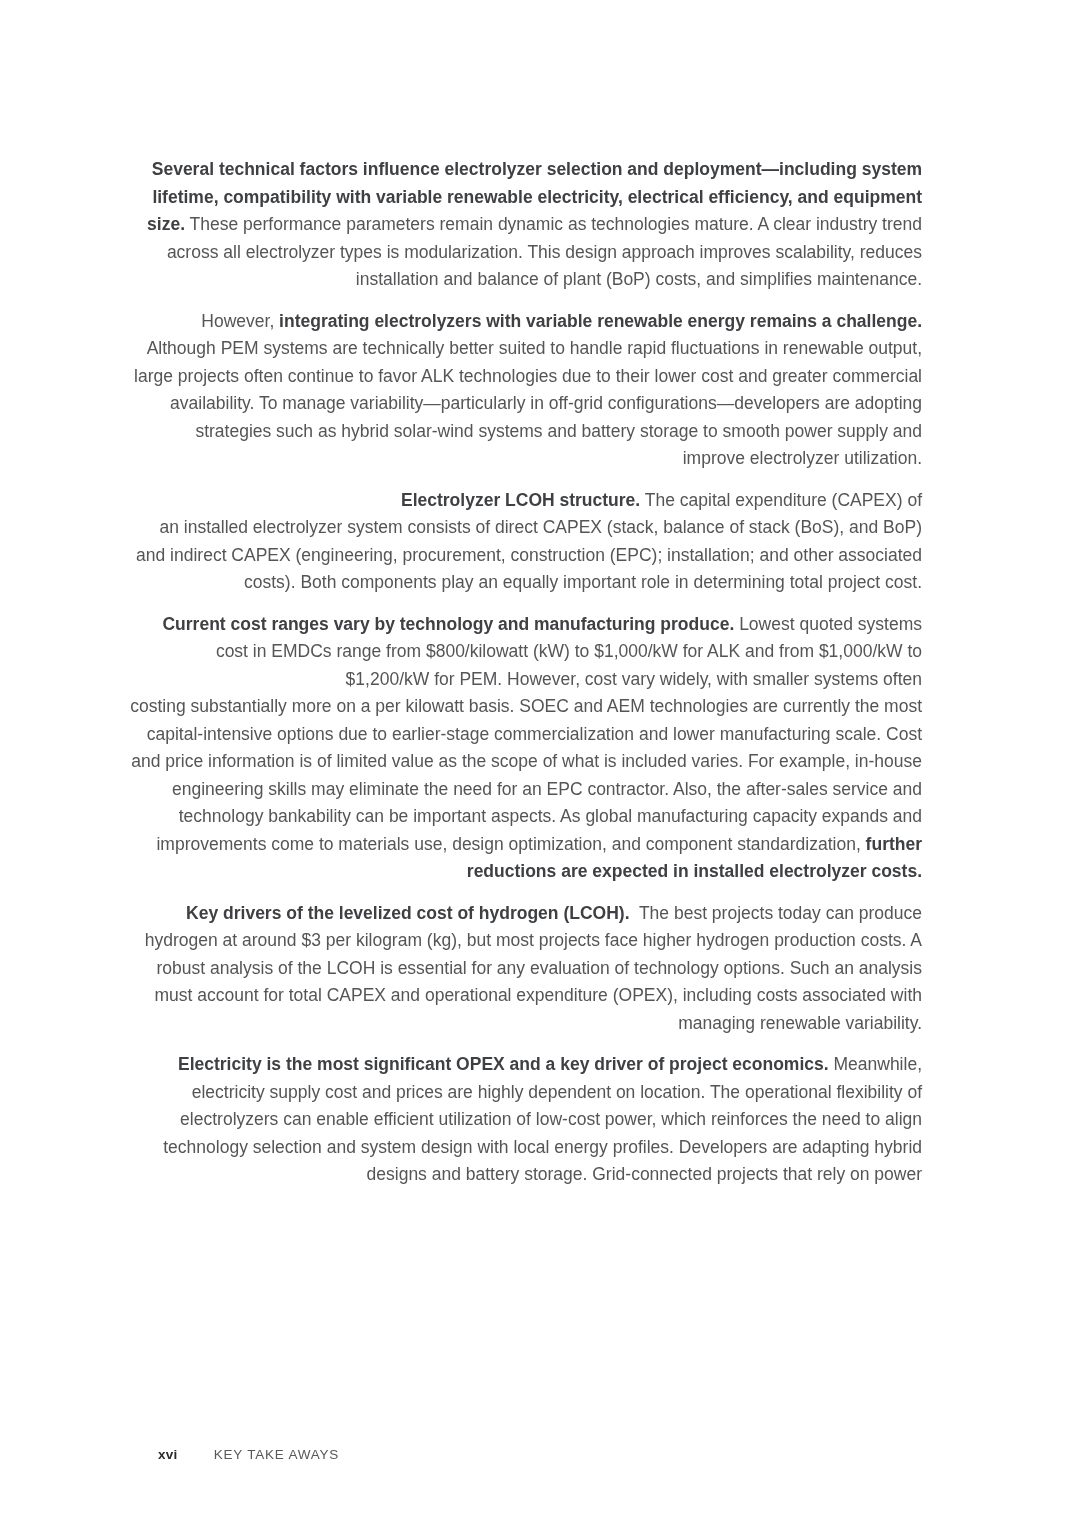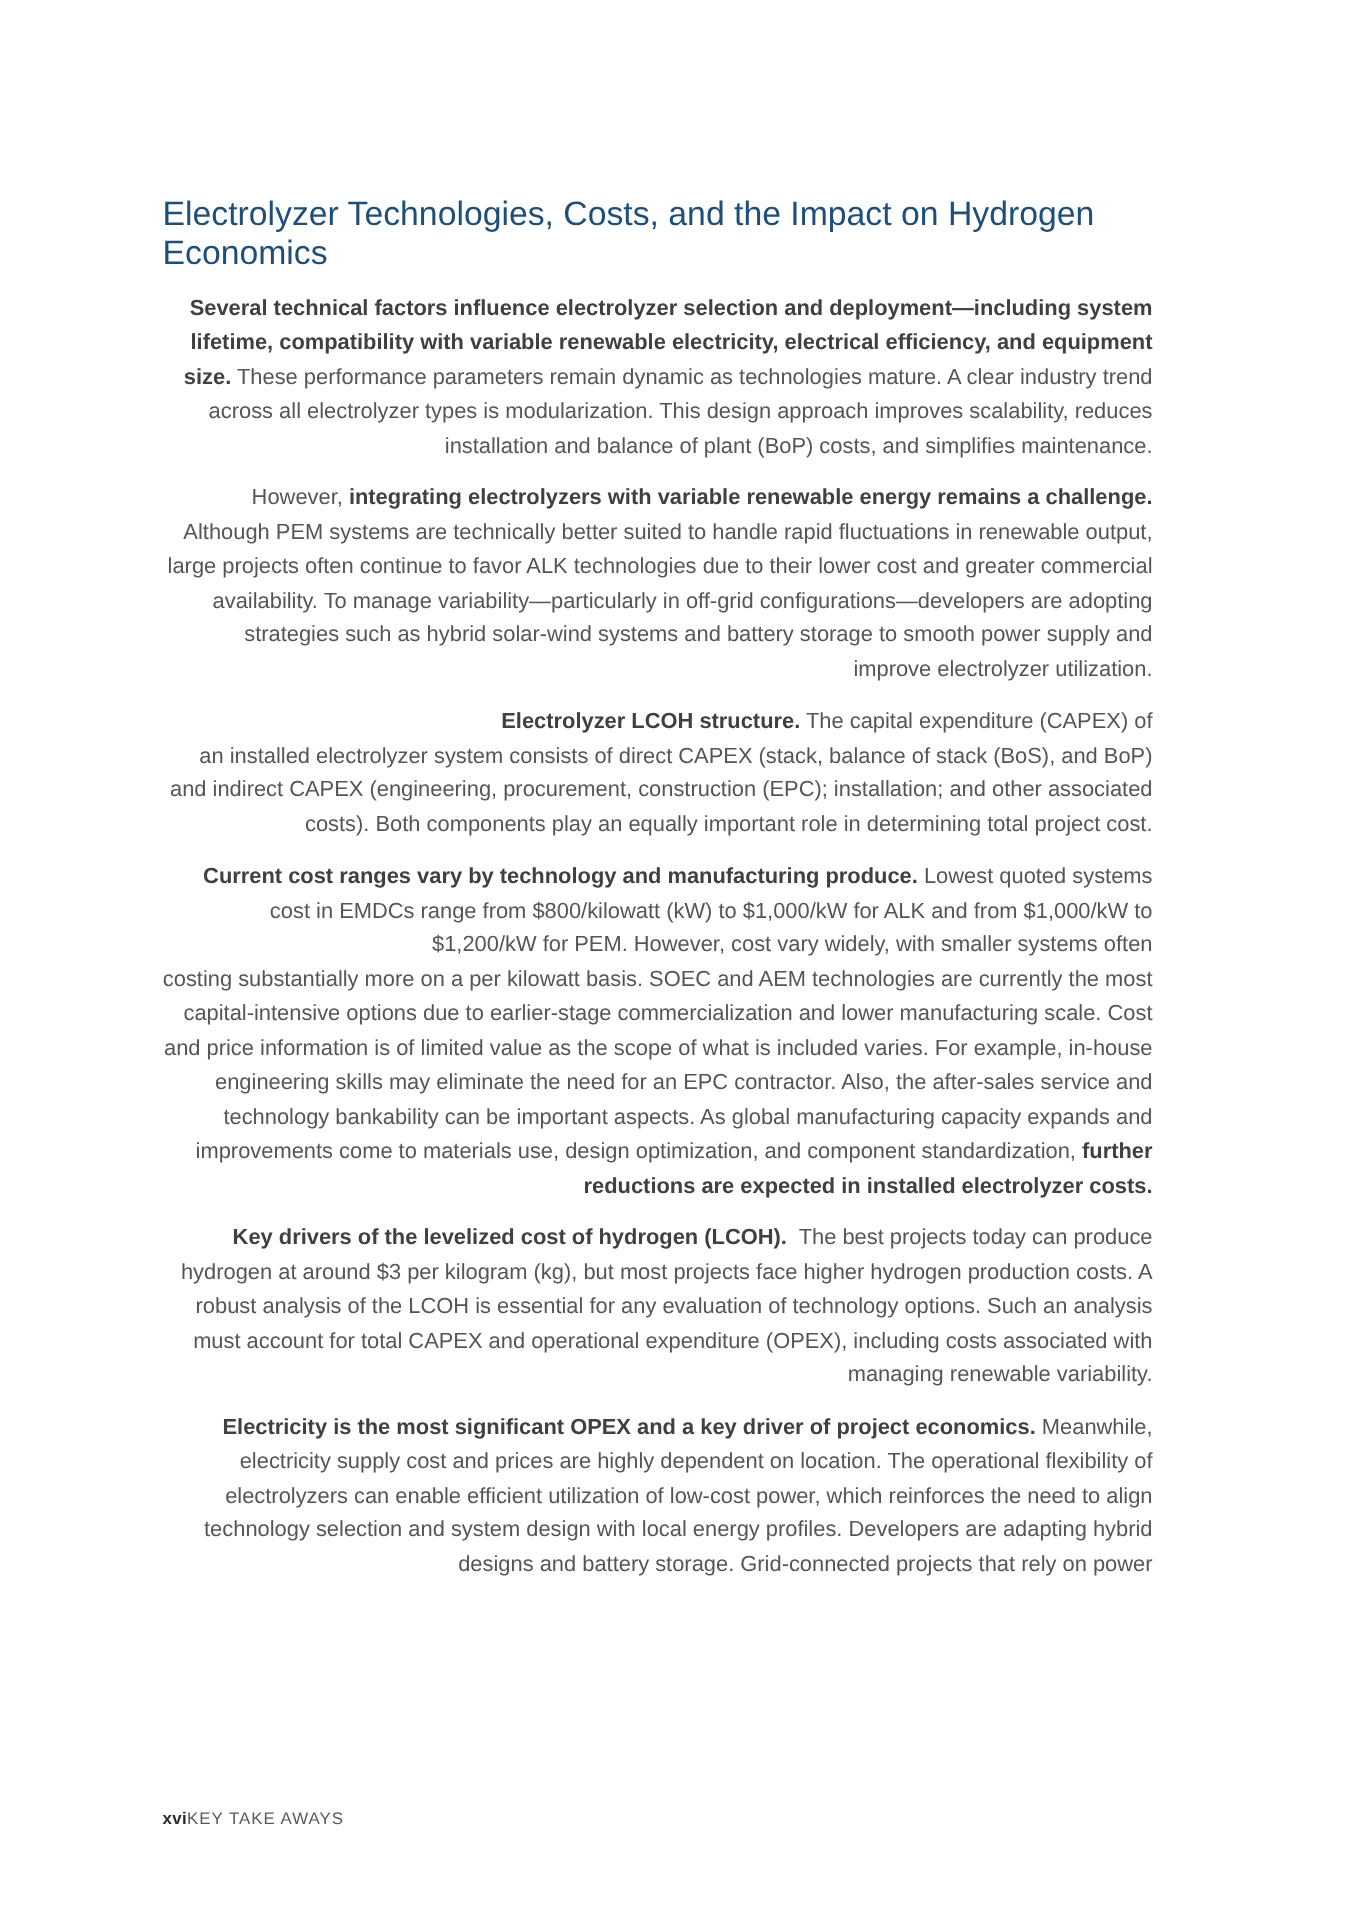--- a/index.html
+++ b/index.html
@@ -47,32 +47,32 @@
     top: 1446px;
     font-size: 13.5px;
     line-height: 18px;
     display: flex;
     align-items: baseline;
   }
   .footer .page-num {
     font-weight: 700;
     color: #2b2b2b;
     letter-spacing: 0.3px;
+    margin-left: 28px;
   }
   .footer .section-label {
     color: #58595b;
+    margin-left: 36px;
     letter-spacing: 0.8px;
   }
 </style>
 </head>
 <body>
 
 <div class="content">
-  <h1 class="page-title">Electrolyzer Technologies, Costs, and the Impact on Hydrogen
-Economics</h1>
   <div>
       <p class="para"><strong>Several technical factors influence electrolyzer selection and deployment—including system lifetime, compatibility with variable renewable electricity, electrical efficiency, and equipment size.</strong><span> These performance parameters remain dynamic as technologies mature. A clear industry trend across all electrolyzer types is modularization. This design approach improves scalability, reduces installation and balance of plant (BoP) costs, and simplifies maintenance.</span></p>
       <p class="para"><span>However, </span><strong>integrating electrolyzers with variable renewable energy remains a challenge.</strong><span> Although PEM systems are technically better suited to handle rapid fluctuations in renewable output, large projects often continue to favor ALK technologies due to their lower cost and greater commercial availability. To manage variability—particularly in off-grid configurations—developers are adopting strategies such as hybrid solar-wind systems and battery storage to smooth power supply and improve electrolyzer utilization.</span></p>
       <p class="para"><strong>Electrolyzer LCOH structure.</strong><span> The capital expenditure (CAPEX) of
 an installed electrolyzer system consists of direct CAPEX (stack, balance of stack (BoS), and BoP) and indirect CAPEX (engineering, procurement, construction (EPC); installation; and other associated costs). Both components play an equally important role in determining total project cost.</span></p>
       <p class="para"><strong>Current cost ranges vary by technology and manufacturing produce.</strong><span> Lowest quoted systems cost in EMDCs range from $800/kilowatt (kW) to $1,000/kW for ALK and from $1,000/kW to $1,200/kW for PEM. However, cost vary widely, with smaller systems often
 costing substantially more on a per kilowatt basis. SOEC and AEM technologies are currently the most capital-intensive options due to earlier-stage commercialization and lower manufacturing scale. Cost and price information is of limited value as the scope of what is included varies. For example, in-house engineering skills may eliminate the need for an EPC contractor. Also, the after-sales service and technology bankability can be important aspects. As global manufacturing capacity expands and improvements come to materials use, design optimization, and component standardization, </span><strong>further reductions are expected in installed electrolyzer costs.</strong></p>
       <p class="para"><strong>Key drivers of the levelized cost of hydrogen (LCOH).</strong><span>  The best projects today can produce hydrogen at around $3 per kilogram (kg), but most projects face higher hydrogen production costs. A robust analysis of the LCOH is essential for any evaluation of technology options. Such an analysis must account for total CAPEX and operational expenditure (OPEX), including costs associated with managing renewable variability.</span></p>
       <p class="para"><strong>Electricity is the most significant OPEX and a key driver of project economics.</strong><span> Meanwhile, electricity supply cost and prices are highly dependent on location. The operational flexibility of electrolyzers can enable efficient utilization of low-cost power, which reinforces the need to align technology selection and system design with local energy profiles. Developers are adapting hybrid designs and battery storage. Grid-connected projects that rely on power</span></p>
     </div>

